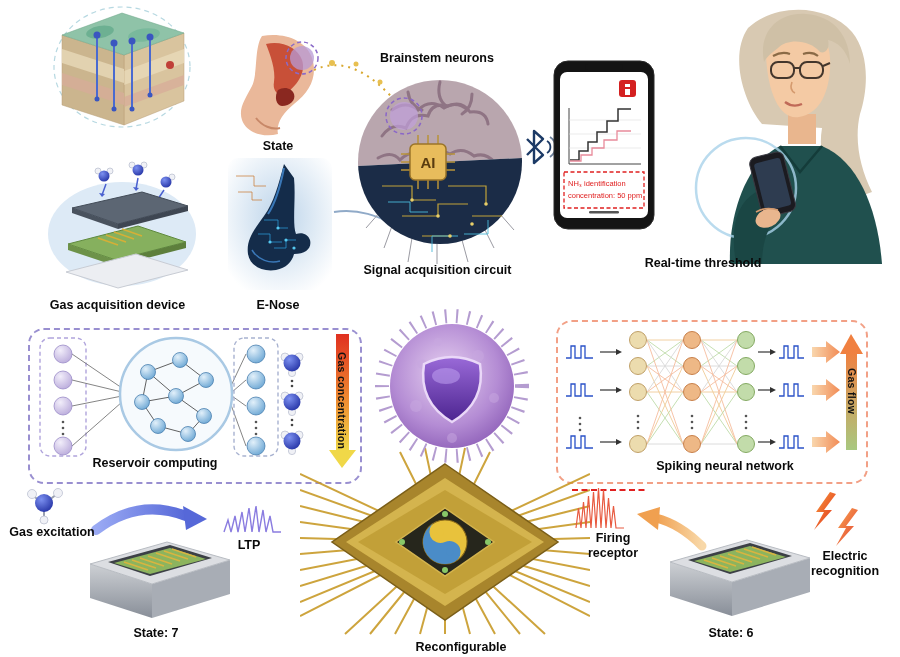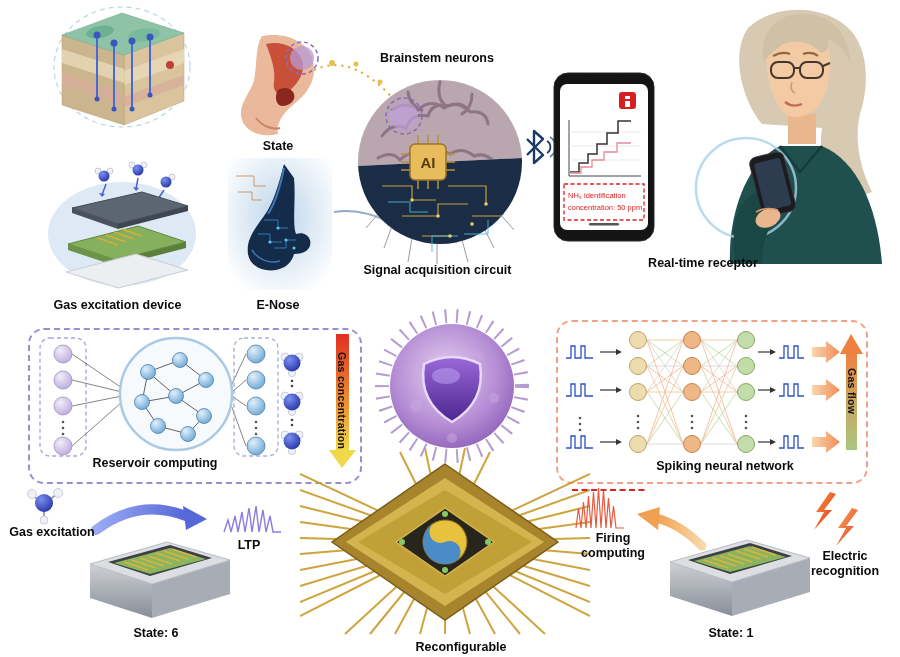--- a/index.html
+++ b/index.html
@@ -188,21 +188,21 @@
   </div>
 
   <div class="abs" style="left:519px;top:127px">
     <svg width="36" height="40" viewBox="0 0 36 40">
       <path d="M8,12 L24,28 L15,36 L15,4 L24,12 L8,28" fill="none" stroke="#1c3a66" stroke-width="2.4" stroke-linejoin="round"></path>
       <path d="M28,14 a7,7 0 0 1 0,12" fill="none" stroke="#1c3a66" stroke-width="1.8"></path>
       <path d="M31,10 a12,12 0 0 1 0,20" fill="none" stroke="#1c3a66" stroke-width="1.8" opacity="0.65"></path>
     </svg>
   </div>
 
-  <div class="abs" style="left:553px;top:72px">
+  <div class="abs" style="left:553px;top:60px">
     <svg width="102" height="170" viewBox="0 0 102 170">
       <rect x="1" y="1" width="100" height="168" rx="14" fill="#141414" stroke="#2a2a2a"></rect>
       <rect x="7" y="12" width="88" height="146" rx="7" fill="#ffffff"></rect>
       <rect x="32" y="4" width="38" height="6" rx="3" fill="#141414"></rect>
       <g>
         <rect x="66" y="20" width="17" height="17" rx="3" fill="#d42020"></rect>
         <rect x="72" y="24" width="5" height="3" fill="#fff"></rect>
           <rect x="72" y="29" width="5" height="6" fill="#fff"></rect>
       </g>
       <g>
@@ -538,32 +538,32 @@
       <path d="M44,18 L30,38 L38,38 L28,56 L46,36 L38,36 L50,20 Z" fill="url(#gBolt)" opacity="0.9"></path>
     </svg>
   </div>
 
   <div class="vlabel" style="left:336px;top:352px">Gas concentration</div>
   <div class="vlabel" style="left:846px;top:368px">Gas flow</div>
 
   <div class="label" style="left:238px;top:139px;width:80px">State</div>
   <div class="label" style="left:357px;top:51px;width:160px">Brainstem neurons</div>
   <div class="label" style="left:350px;top:263px;width:175px">Signal acquisition circuit</div>
-  <div class="label" style="left:618px;top:256px;width:170px">Real-time receptor</div>
-  <div class="label" style="left:30px;top:298px;width:175px">Gas excitation device</div>
+  <div class="label" style="left:618px;top:256px;width:170px">Real-time threshold</div>
+  <div class="label" style="left:30px;top:298px;width:175px">Gas acquisition device</div>
   <div class="label" style="left:238px;top:298px;width:80px">E-Nose</div>
   <div class="label" style="left:630px;top:459px;width:190px">Spiking neural network</div>
   <div class="label" style="left:60px;top:456px;width:190px">Reservoir computing</div>
   <div class="label" style="left:2px;top:525px;width:100px">Gas excitation</div>
   <div class="label" style="left:224px;top:538px;width:50px">LTP</div>
-  <div class="label" style="left:116px;top:626px;width:80px">State: 6</div>
+  <div class="label" style="left:116px;top:626px;width:80px">State: 7</div>
   <div class="label" style="left:403px;top:640px;width:116px">Reconfigurable</div>
-  <div class="label" style="left:691px;top:626px;width:80px">State: 1</div>
+  <div class="label" style="left:691px;top:626px;width:80px">State: 6</div>
   <div class="label" style="left:573px;top:531px;width:80px">
     <span style="display:block">Firing</span>
-    <span style="display:block">computing</span>
+    <span style="display:block">receptor</span>
   </div>
   <div class="label" style="left:805px;top:549px;width:80px">
     <span style="display:block">Electric</span>
     <span style="display:block">recognition</span>
   </div>
 
 </div>
 
 </body></html>

